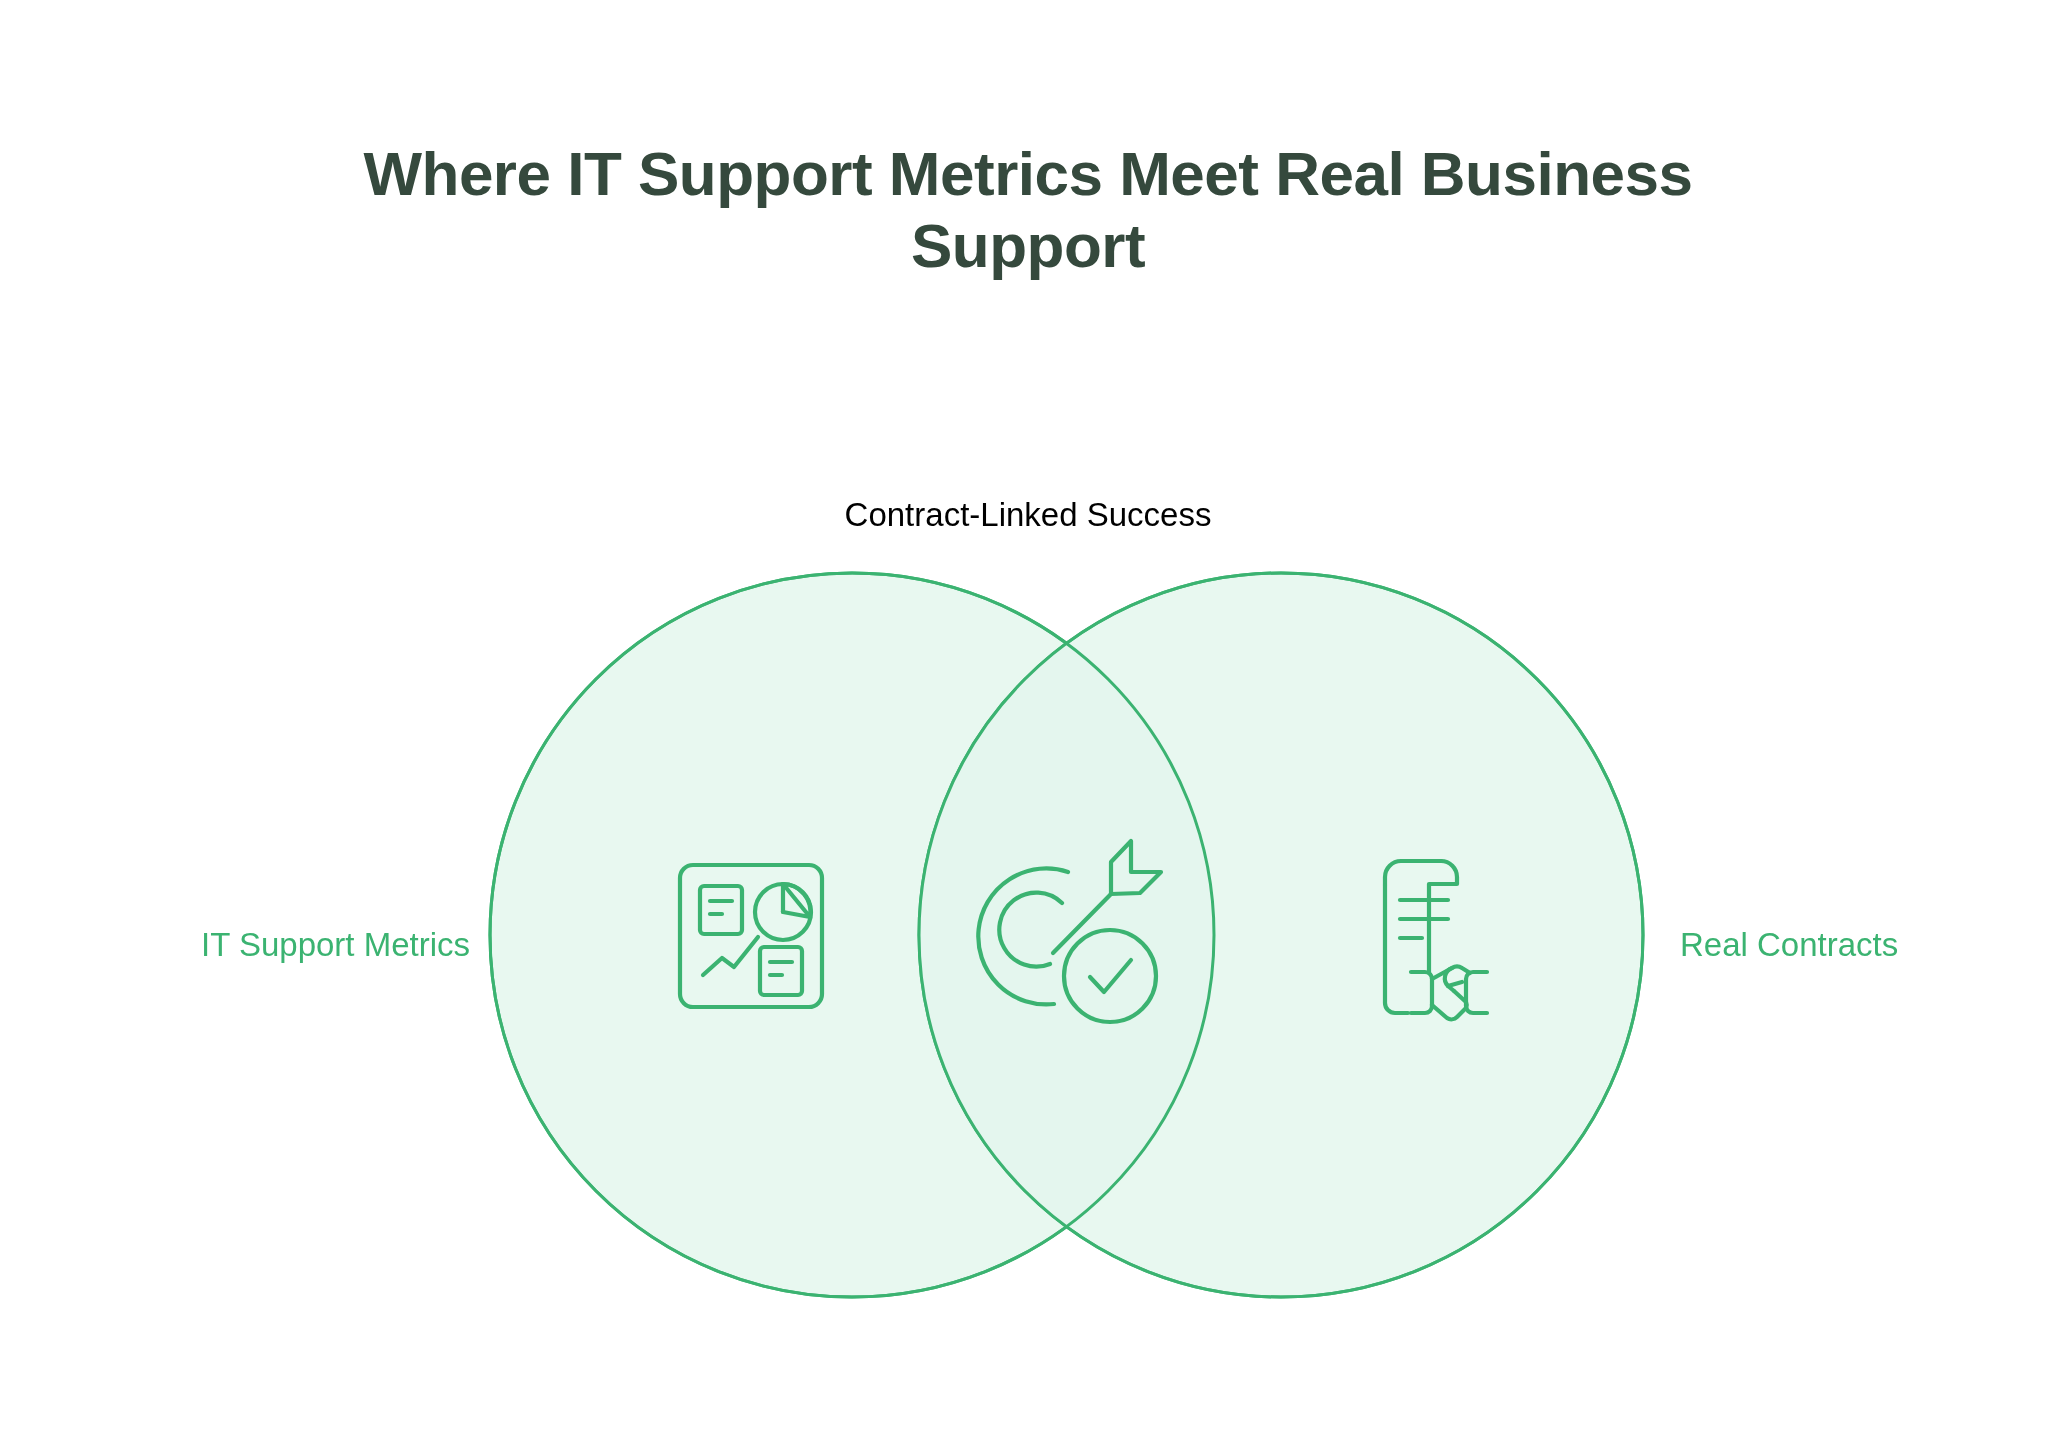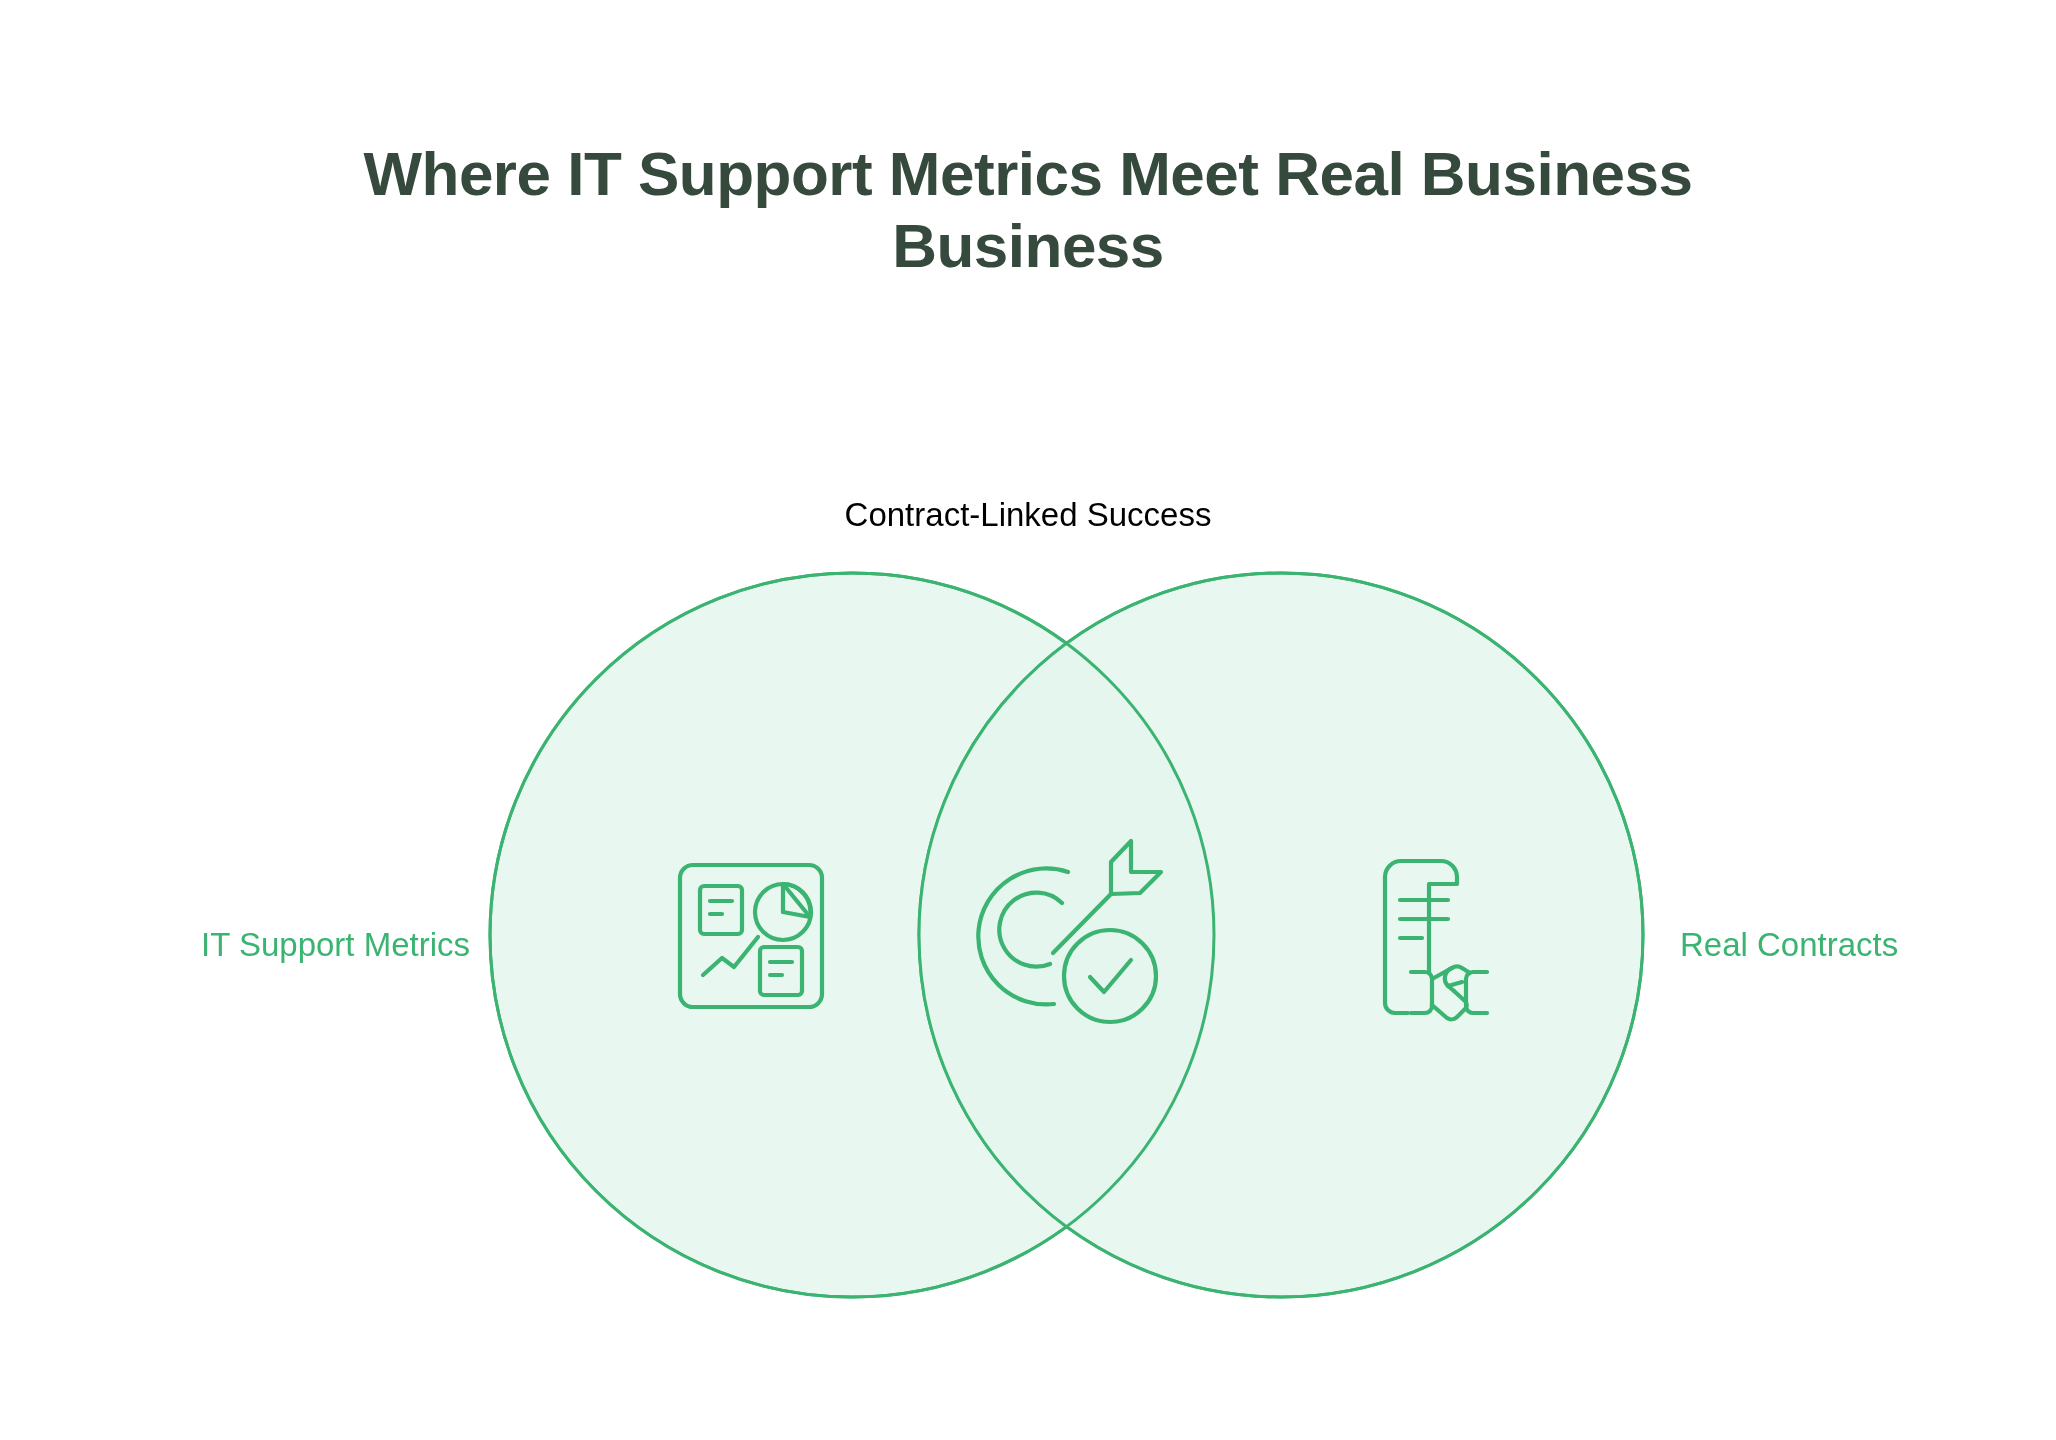--- a/index.html
+++ b/index.html
@@ -80,21 +80,21 @@
     text-align: left;
   }
 </style>
 </head>
 <body>
 
 <div id="stage">
 
   <div class="title-block">
     <span class="title-line" style="color: rgb(53, 73, 61);">Where IT Support Metrics Meet Real Business</span>
-    <span class="title-line" style="color: rgb(53, 73, 61);">Business</span>
+    <span class="title-line" style="color: rgb(53, 73, 61);">Support</span>
   </div>
 
   <svg id="venn" viewBox="0 0 2056 1440" xmlns="http://www.w3.org/2000/svg">
     <defs>
       <clipPath id="clip-left">
         <circle cx="852" cy="935" r="362"></circle>
       </clipPath>
     </defs>
 
     <circle cx="852" cy="935" r="362" fill="#E8F8F0" stroke="#3BB371" stroke-width="3"></circle>

